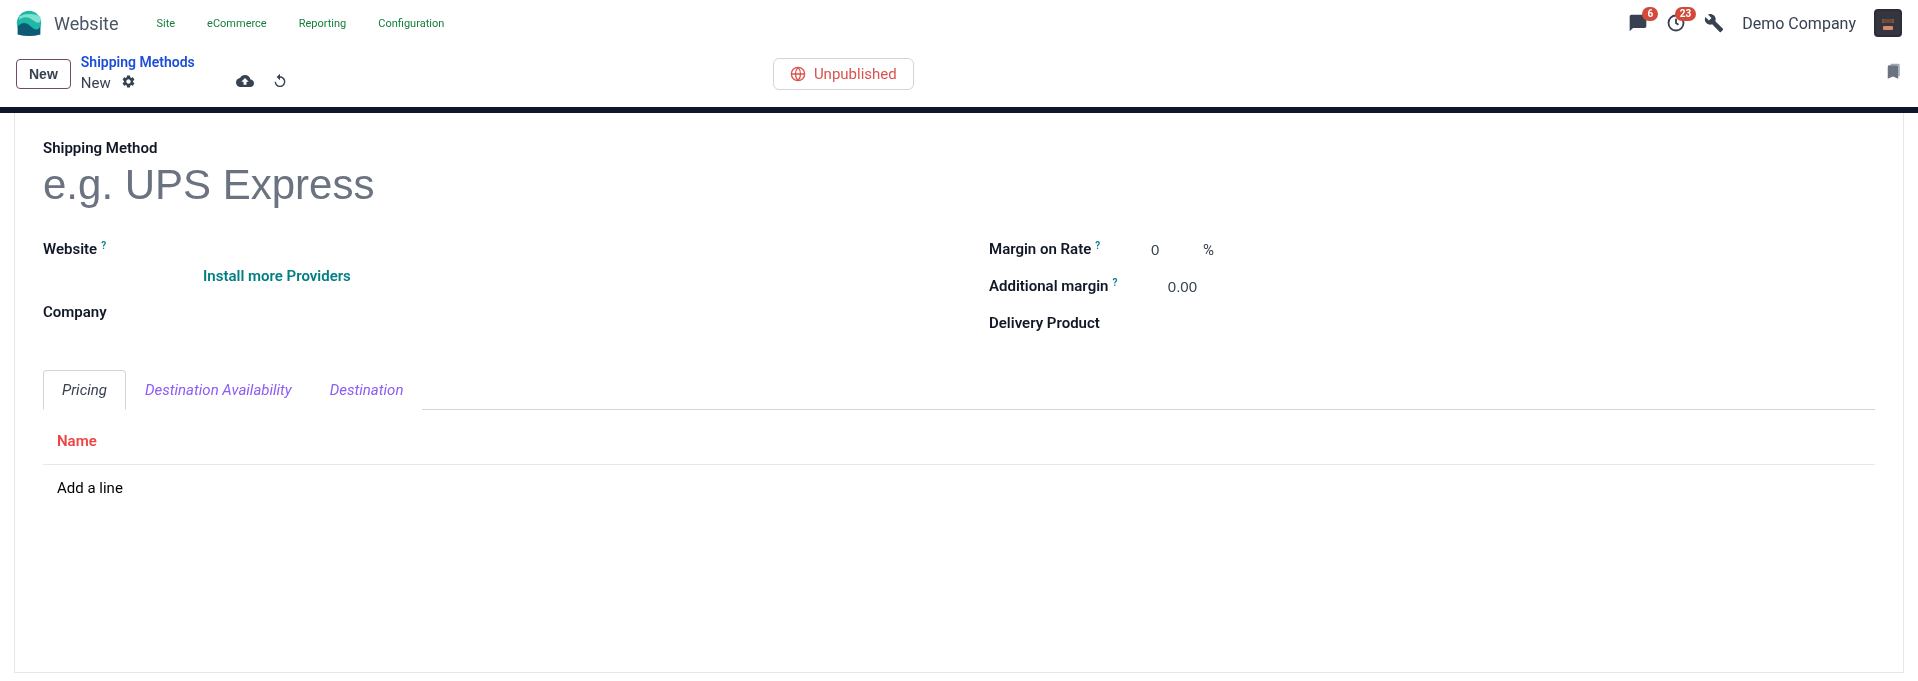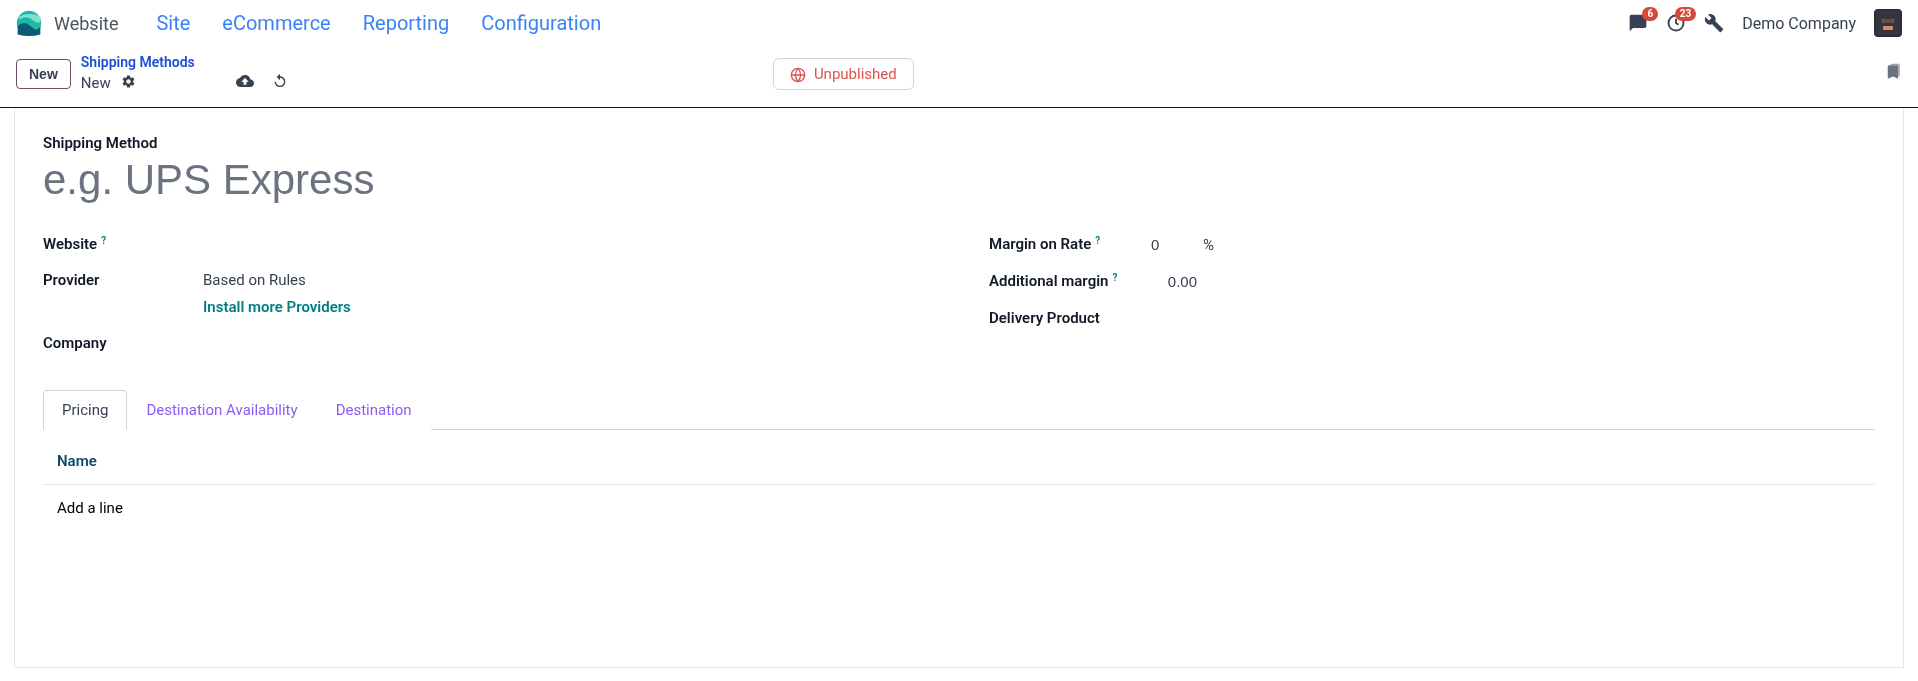--- a/index.html
+++ b/index.html
@@ -3,65 +3,65 @@
 <meta charset="utf-8">
 <style>
   * { box-sizing: border-box; }
   html, body { margin: 0; padding: 0; font-family: -apple-system, BlinkMacSystemFont, "Segoe UI", Roboto, "Helvetica Neue", Arial, sans-serif; font-size: 14px; color: #374151; background: #fff; }
 
   
   .navbar { display: flex; align-items: center; height: 46px; padding: 0 16px; }
   .navbar-left { display: flex; align-items: center; gap: 4px; }
   .logo { width: 26px; height: 26px; margin-right: 8px; }
   .app-name { font-size: 18px; color: #4b5563; margin-right: 20px; }
-  .nav-link { font-size: 20px; color: #3b82f6; padding: 6px 14px; cursor: pointer; }
+  .nav-link { font-size: 11px; color: #15803d; padding: 6px 14px; cursor: pointer; }
   .navbar-right { margin-left: auto; display: flex; align-items: center; gap: 18px; }
   .icon-btn { position: relative; cursor: pointer; color: #374151; display: flex; align-items: center; }
   .badge { position: absolute; top: -6px; right: -10px; background: #d44a3a; color: #fff; font-size: 10px; font-weight: 700; border-radius: 9px; padding: 1px 5px; line-height: 1.2; }
   .company-name { font-size: 16px; color: #374151; cursor: pointer; }
   .avatar { width: 28px; height: 28px; border-radius: 4px; background: #2c2c3a; display: flex; align-items: center; justify-content: center; cursor: pointer; }
 
   
   .actionbar { display: flex; align-items: center; padding: 8px 16px 14px 16px; }
   .new-btn { border: 1px solid #714b67; color: #374151; font-weight: 600; font-size: 14px; padding: 6px 12px; border-radius: 4px; background: #fff; cursor: pointer; margin-right: 10px; }
   .breadcrumb { display: flex; flex-direction: column; }
   .breadcrumb-top { color: #1d4ed8; font-weight: 600; font-size: 14px; cursor: pointer; }
   .breadcrumb-bottom { display: flex; align-items: center; gap: 10px; margin-top: 2px; }
   .breadcrumb-current { color: #374151; font-size: 15px; }
   .mini-icon { cursor: pointer; color: #374151; }
   .status-cloud-row { display: flex; align-items: center; gap: 18px; margin-left: 90px; }
   .actionbar-center { margin-left: auto; margin-right: auto; }
-  .unpublished-btn { display: inline-flex; align-items: flex-end; gap: 8px; border: 1px solid #d1d5db; border-radius: 6px; padding: 6px 16px; color: #d9534f; font-size: 15px; cursor: pointer; background: #fff; }
+  .unpublished-btn { display: inline-flex; align-items: center; gap: 8px; border: 1px solid #d1d5db; border-radius: 6px; padding: 6px 16px; color: #d9534f; font-size: 15px; cursor: pointer; background: #fff; }
   .unpublished-btn svg { color: #d9534f; }
   .bookmark { margin-left: auto; cursor: pointer; color: #6b7280; }
 
   
-  .sheet-wrap { border-top: 1px solid #0f172a; padding: 0 14px; }
+  .sheet-wrap { border-top: 6px solid #0f172a; padding: 0 14px; }
   .sheet { border: 1px solid #e5e7eb; border-top: none; margin: 0 auto; max-width: 1890px; padding: 26px 28px 40px 28px; min-height: 560px; background: #fff; }
   .field-label-sm { font-size: 15px; font-weight: 600; color: #111827; }
   .title-input { font-size: 42px; font-weight: 500; color: #6b7280; border: none; outline: none; width: 100%; padding: 4px 0 8px 0; }
   .title-input::placeholder { color: #6b7280; }
 
   .form-grid { display: flex; gap: 60px; margin-top: 14px; }
   .form-col { flex: 1; }
   .form-row { display: flex; align-items: flex-start; padding: 9px 0; }
   .form-row .lbl { width: 160px; font-weight: 600; font-size: 15px; color: #111827; display: flex; align-items: center; gap: 4px; }
   .form-row .val { flex: 1; font-size: 15px; color: #374151; display: flex; align-items: center; gap: 14px; }
   .help-q { color: #017e84; font-size: 10px; font-weight: 600; cursor: pointer; position: relative; top: -4px; }
   .link-teal { color: #017e84; font-weight: 600; cursor: pointer; font-size: 15px; }
   .num-input { border: none; outline: none; font-size: 15px; color: #374151; width: 40px; background: transparent; }
   .unit { font-size: 15px; color: #374151; }
 
   
-  .tabs { display: flex; border-bottom: 1px solid #d1d5db; margin-top: 28px; }
+  .tabs { display: flex; border-bottom: 1px solid #d1d5db; margin-top: 28px; font-style: italic; }
   .tab { padding: 10px 18px; font-size: 15px; color: #8b5cf6; cursor: pointer; border: 1px solid transparent; border-bottom: none; position: relative; top: 1px; background: #fff; }
   .tab.active { color: #374151; border-color: #d1d5db; border-bottom: 1px solid #fff; border-radius: 4px 4px 0 0; }
 
   .tab-content { padding-top: 14px; }
-  .col-header { font-weight: 600; font-size: 15px; color: #0c4a6e; padding: 8px 0 14px 14px; border-bottom: 1px solid #e5e7eb; }
+  .col-header { font-weight: 600; font-size: 15px; color: #ef4444; padding: 8px 0 14px 14px; border-bottom: 1px solid #e5e7eb; }
   .add-line { color: #000000; font-size: 15px; cursor: pointer; padding: 14px 0 4px 14px; display: inline-block; }
 </style>
 </head>
 <body>
 
 <div class="navbar">
   <div class="navbar-left">
     <span class="logo">
       <svg viewBox="0 0 32 32" width="26" height="26">
         <circle cx="16" cy="16" r="15" fill="#1fb7a6"></circle>
@@ -160,28 +160,20 @@
     <div class="form-grid">
 
       <div class="form-col">
         <div class="form-row">
           <div class="lbl">
             <span>Website</span>
             <span class="help-q">?</span>
           </div>
           <div class="val"></div>
         </div>
-        <div class="form-row">
-          <div class="lbl">
-            <span>Provider</span>
-          </div>
-          <div class="val">
-            <span>Based on Rules</span>
-          </div>
-        </div>
         <div class="form-row" style="padding-top:0;align-items:flex-end;">
           <div class="lbl"></div>
           <div class="val">
             <span class="link-teal">Install more Providers</span>
           </div>
         </div>
         <div class="form-row">
           <div class="lbl">
             <span>Company</span>
           </div>

